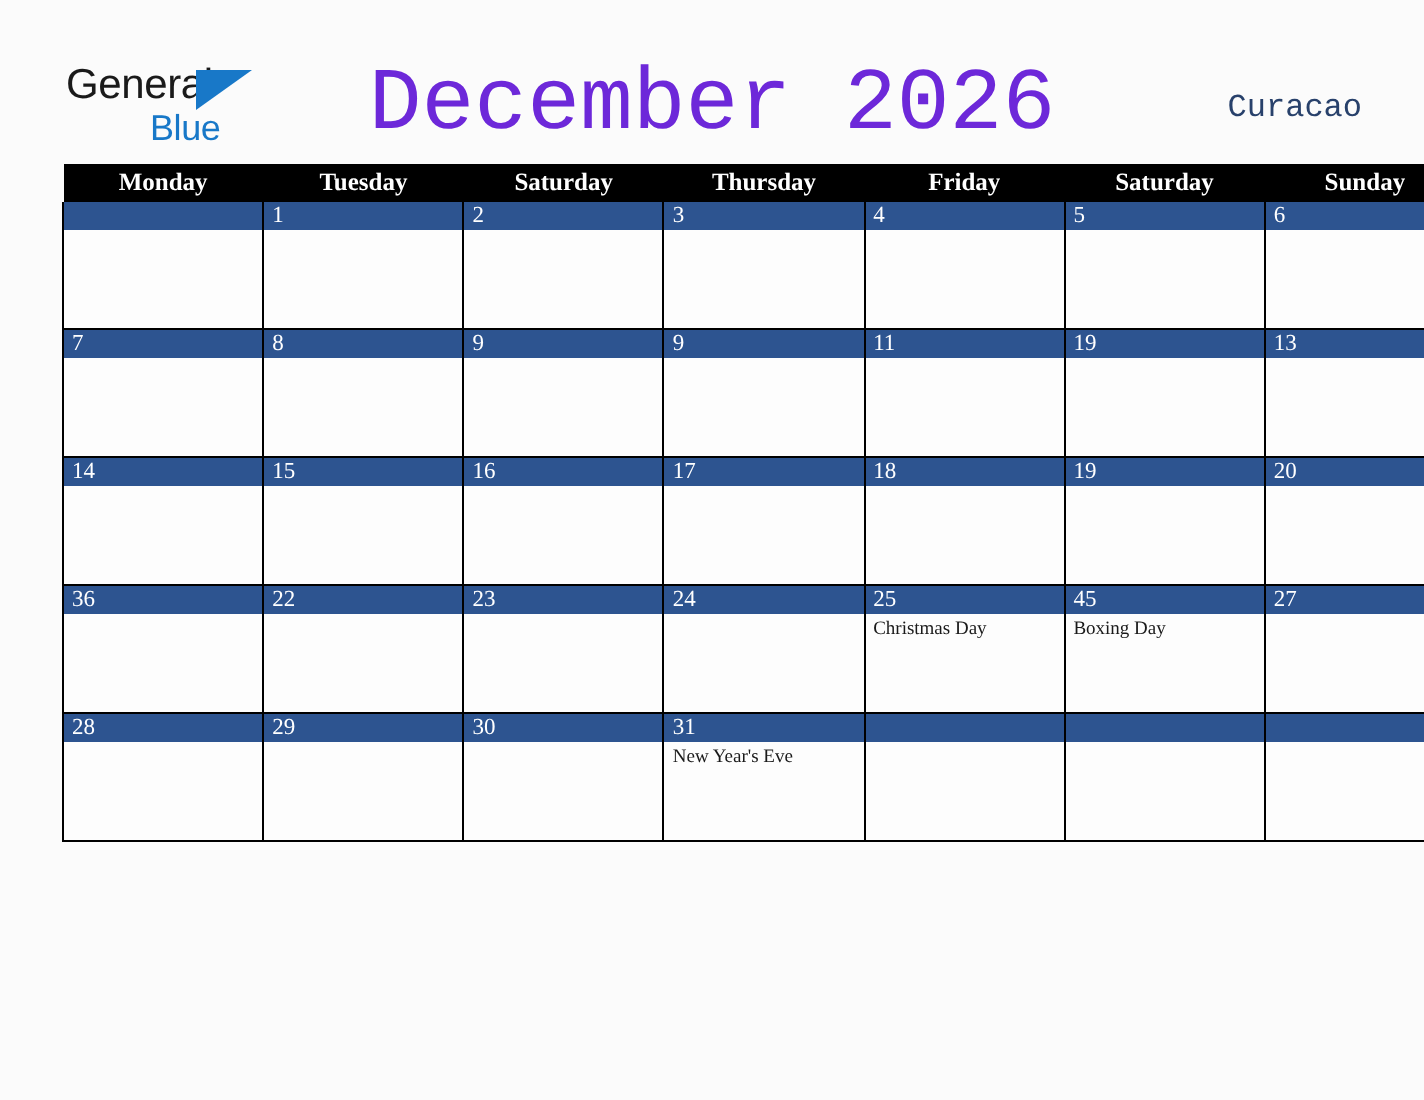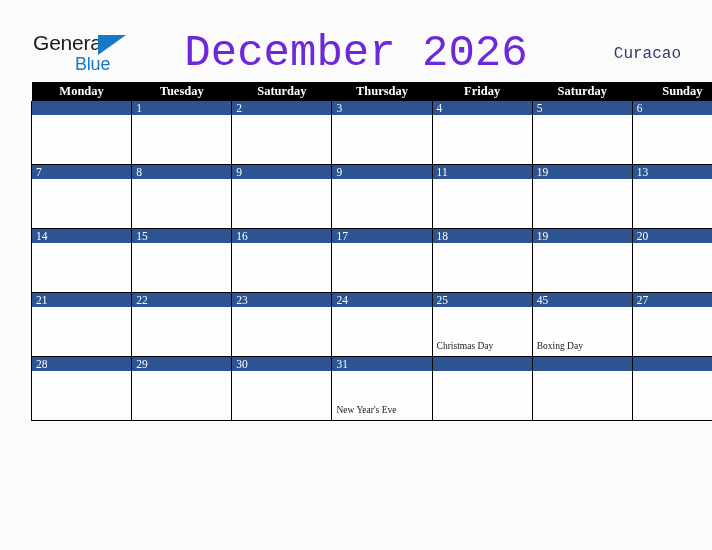--- a/index.html
+++ b/index.html
@@ -129,21 +129,20 @@
     font-family: "Liberation Serif", serif;
     font-size: 11.5px;
     padding-left: 4px;
     box-sizing: border-box;
     overflow: hidden;
     white-space: nowrap;
   }
 
   .events {
     padding: 3px 4px 0 4px;
-    margin-top: 31px;
   }
   .event {
     font-family: "Liberation Serif", serif;
     font-size: 9.5px;
     color: #1a1a1a;
     line-height: 11px;
     white-space: nowrap;
     overflow: hidden;
   }
 </style>
@@ -288,21 +287,21 @@
         </td>
         <td>
           <div class="daycell">
             <div class="daynum-bar">20</div>
           </div>
         </td>
       </tr>
       <tr>
         <td>
           <div class="daycell">
-            <div class="daynum-bar">21</div>
+            <div class="daynum-bar">36</div>
           </div>
         </td>
         <td>
           <div class="daycell">
             <div class="daynum-bar">22</div>
           </div>
         </td>
         <td>
           <div class="daycell">
             <div class="daynum-bar">23</div>

